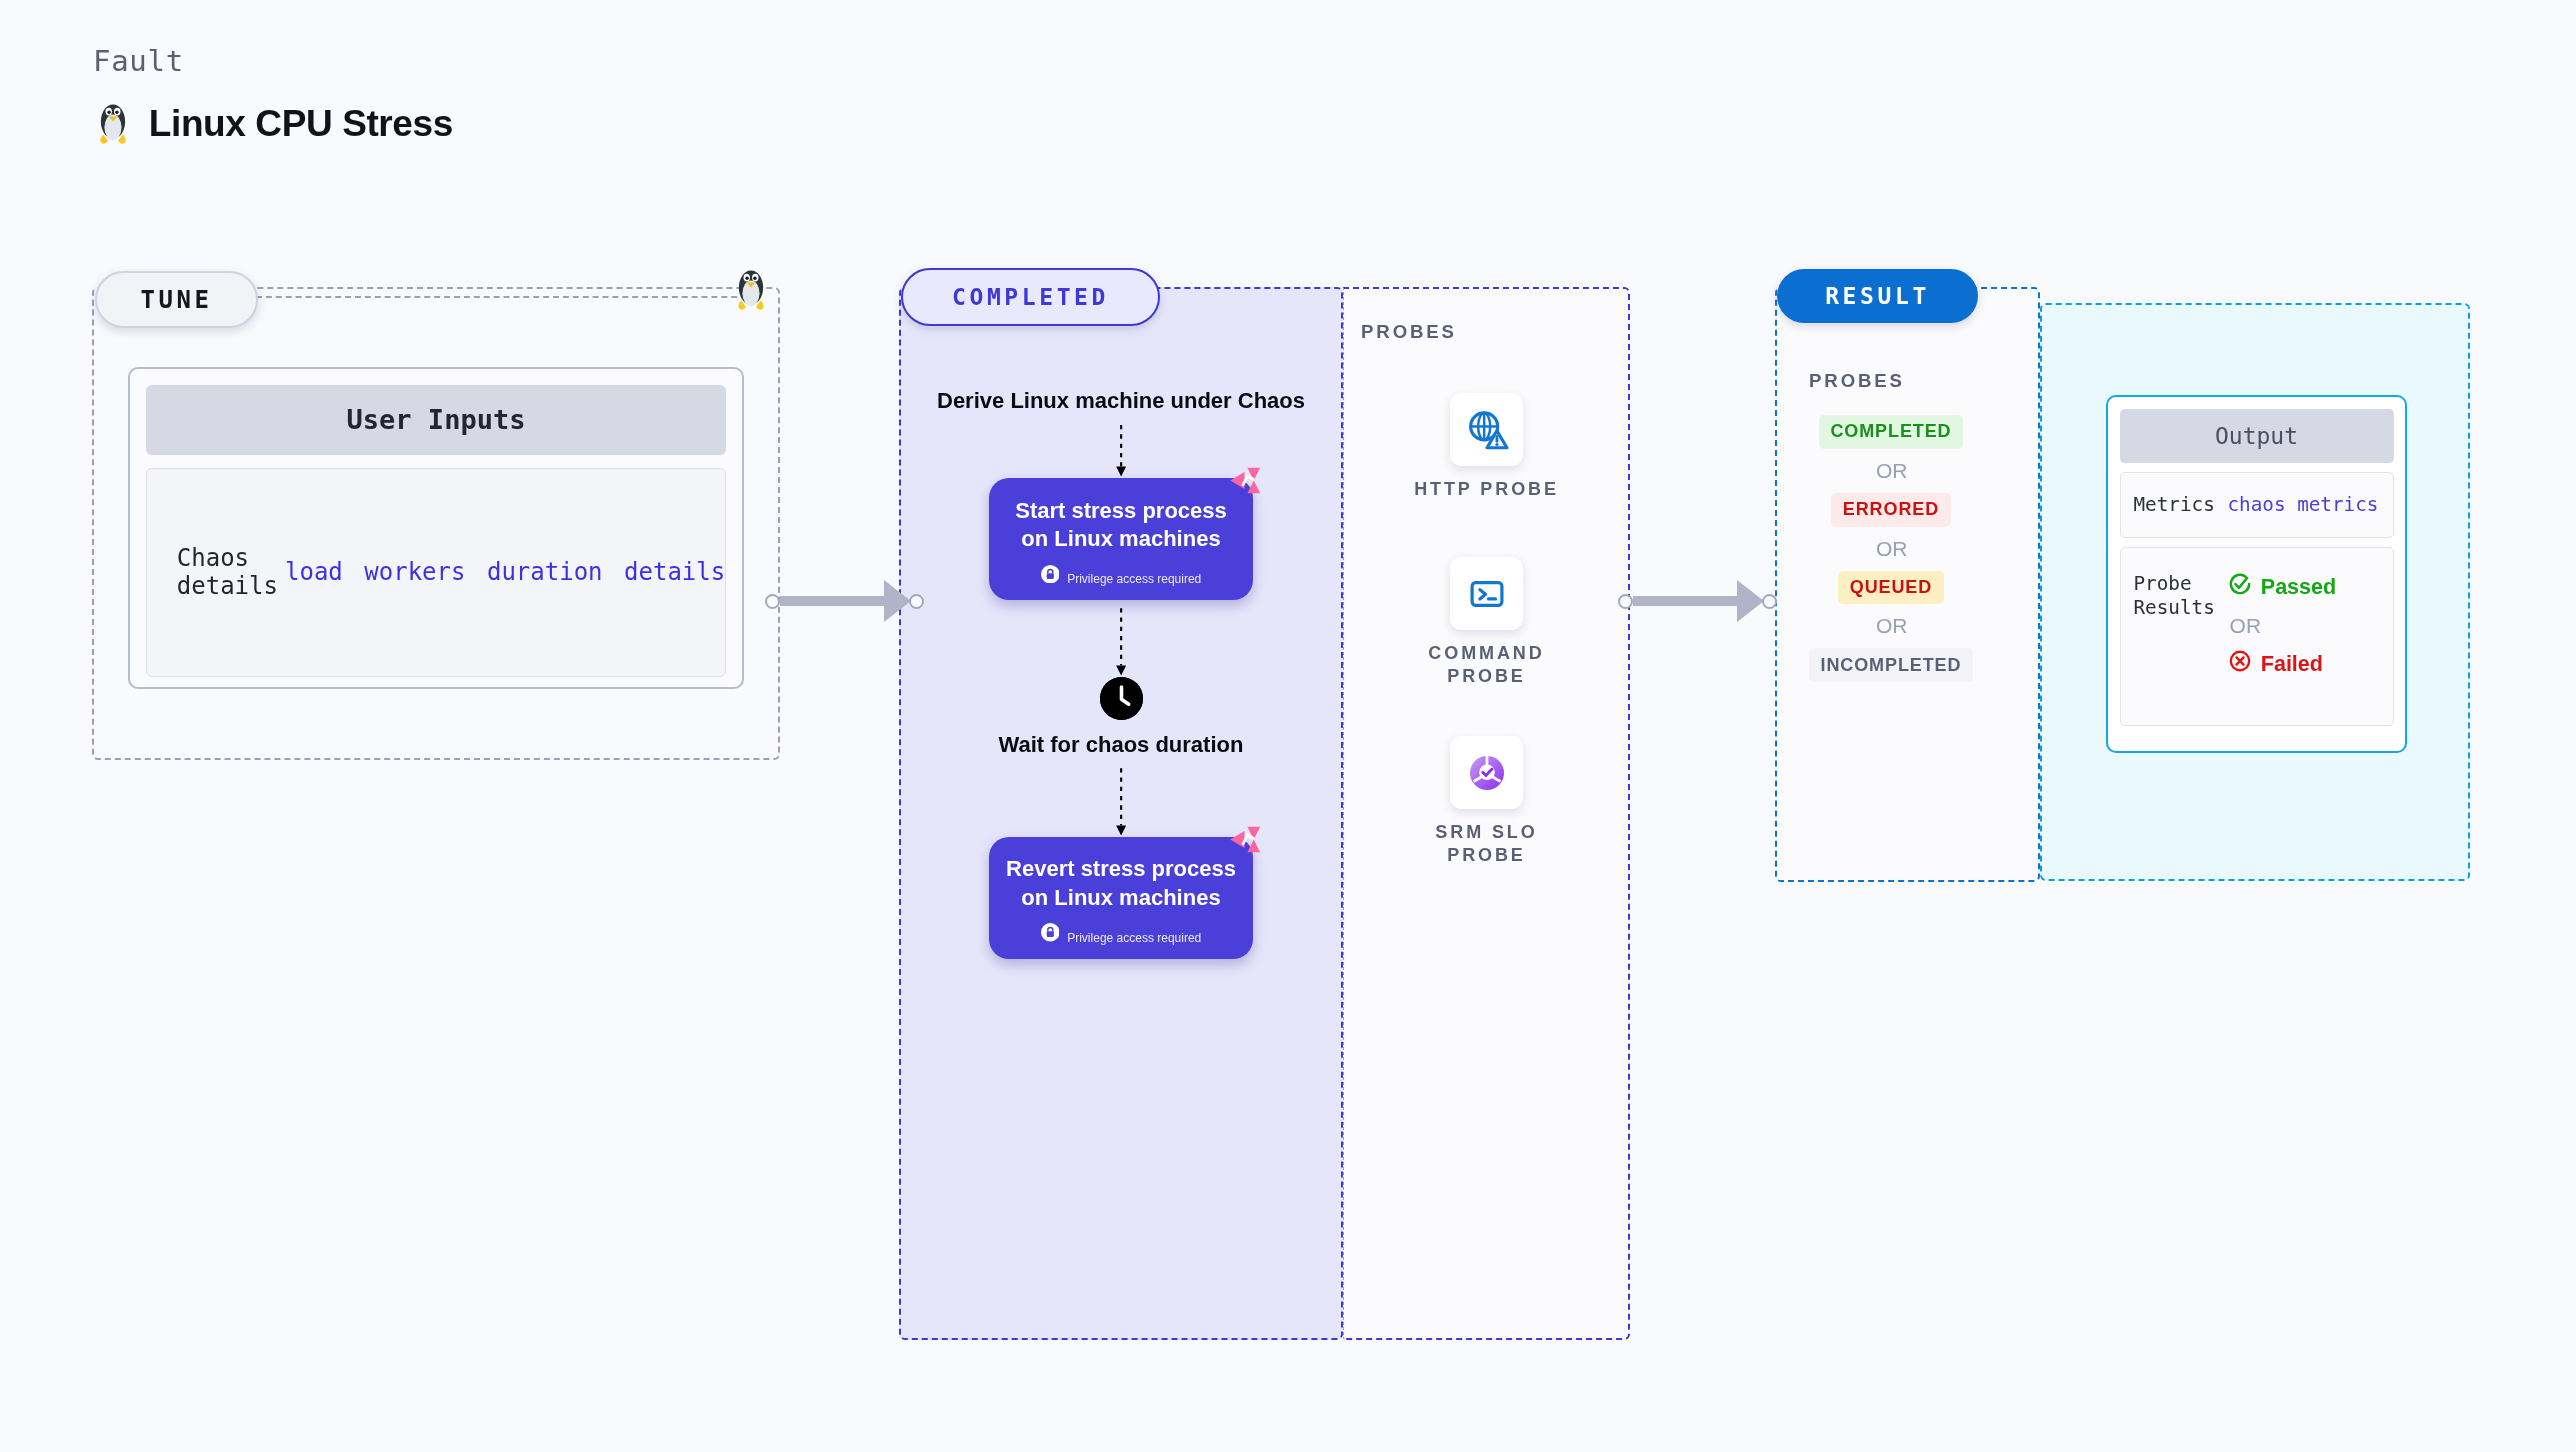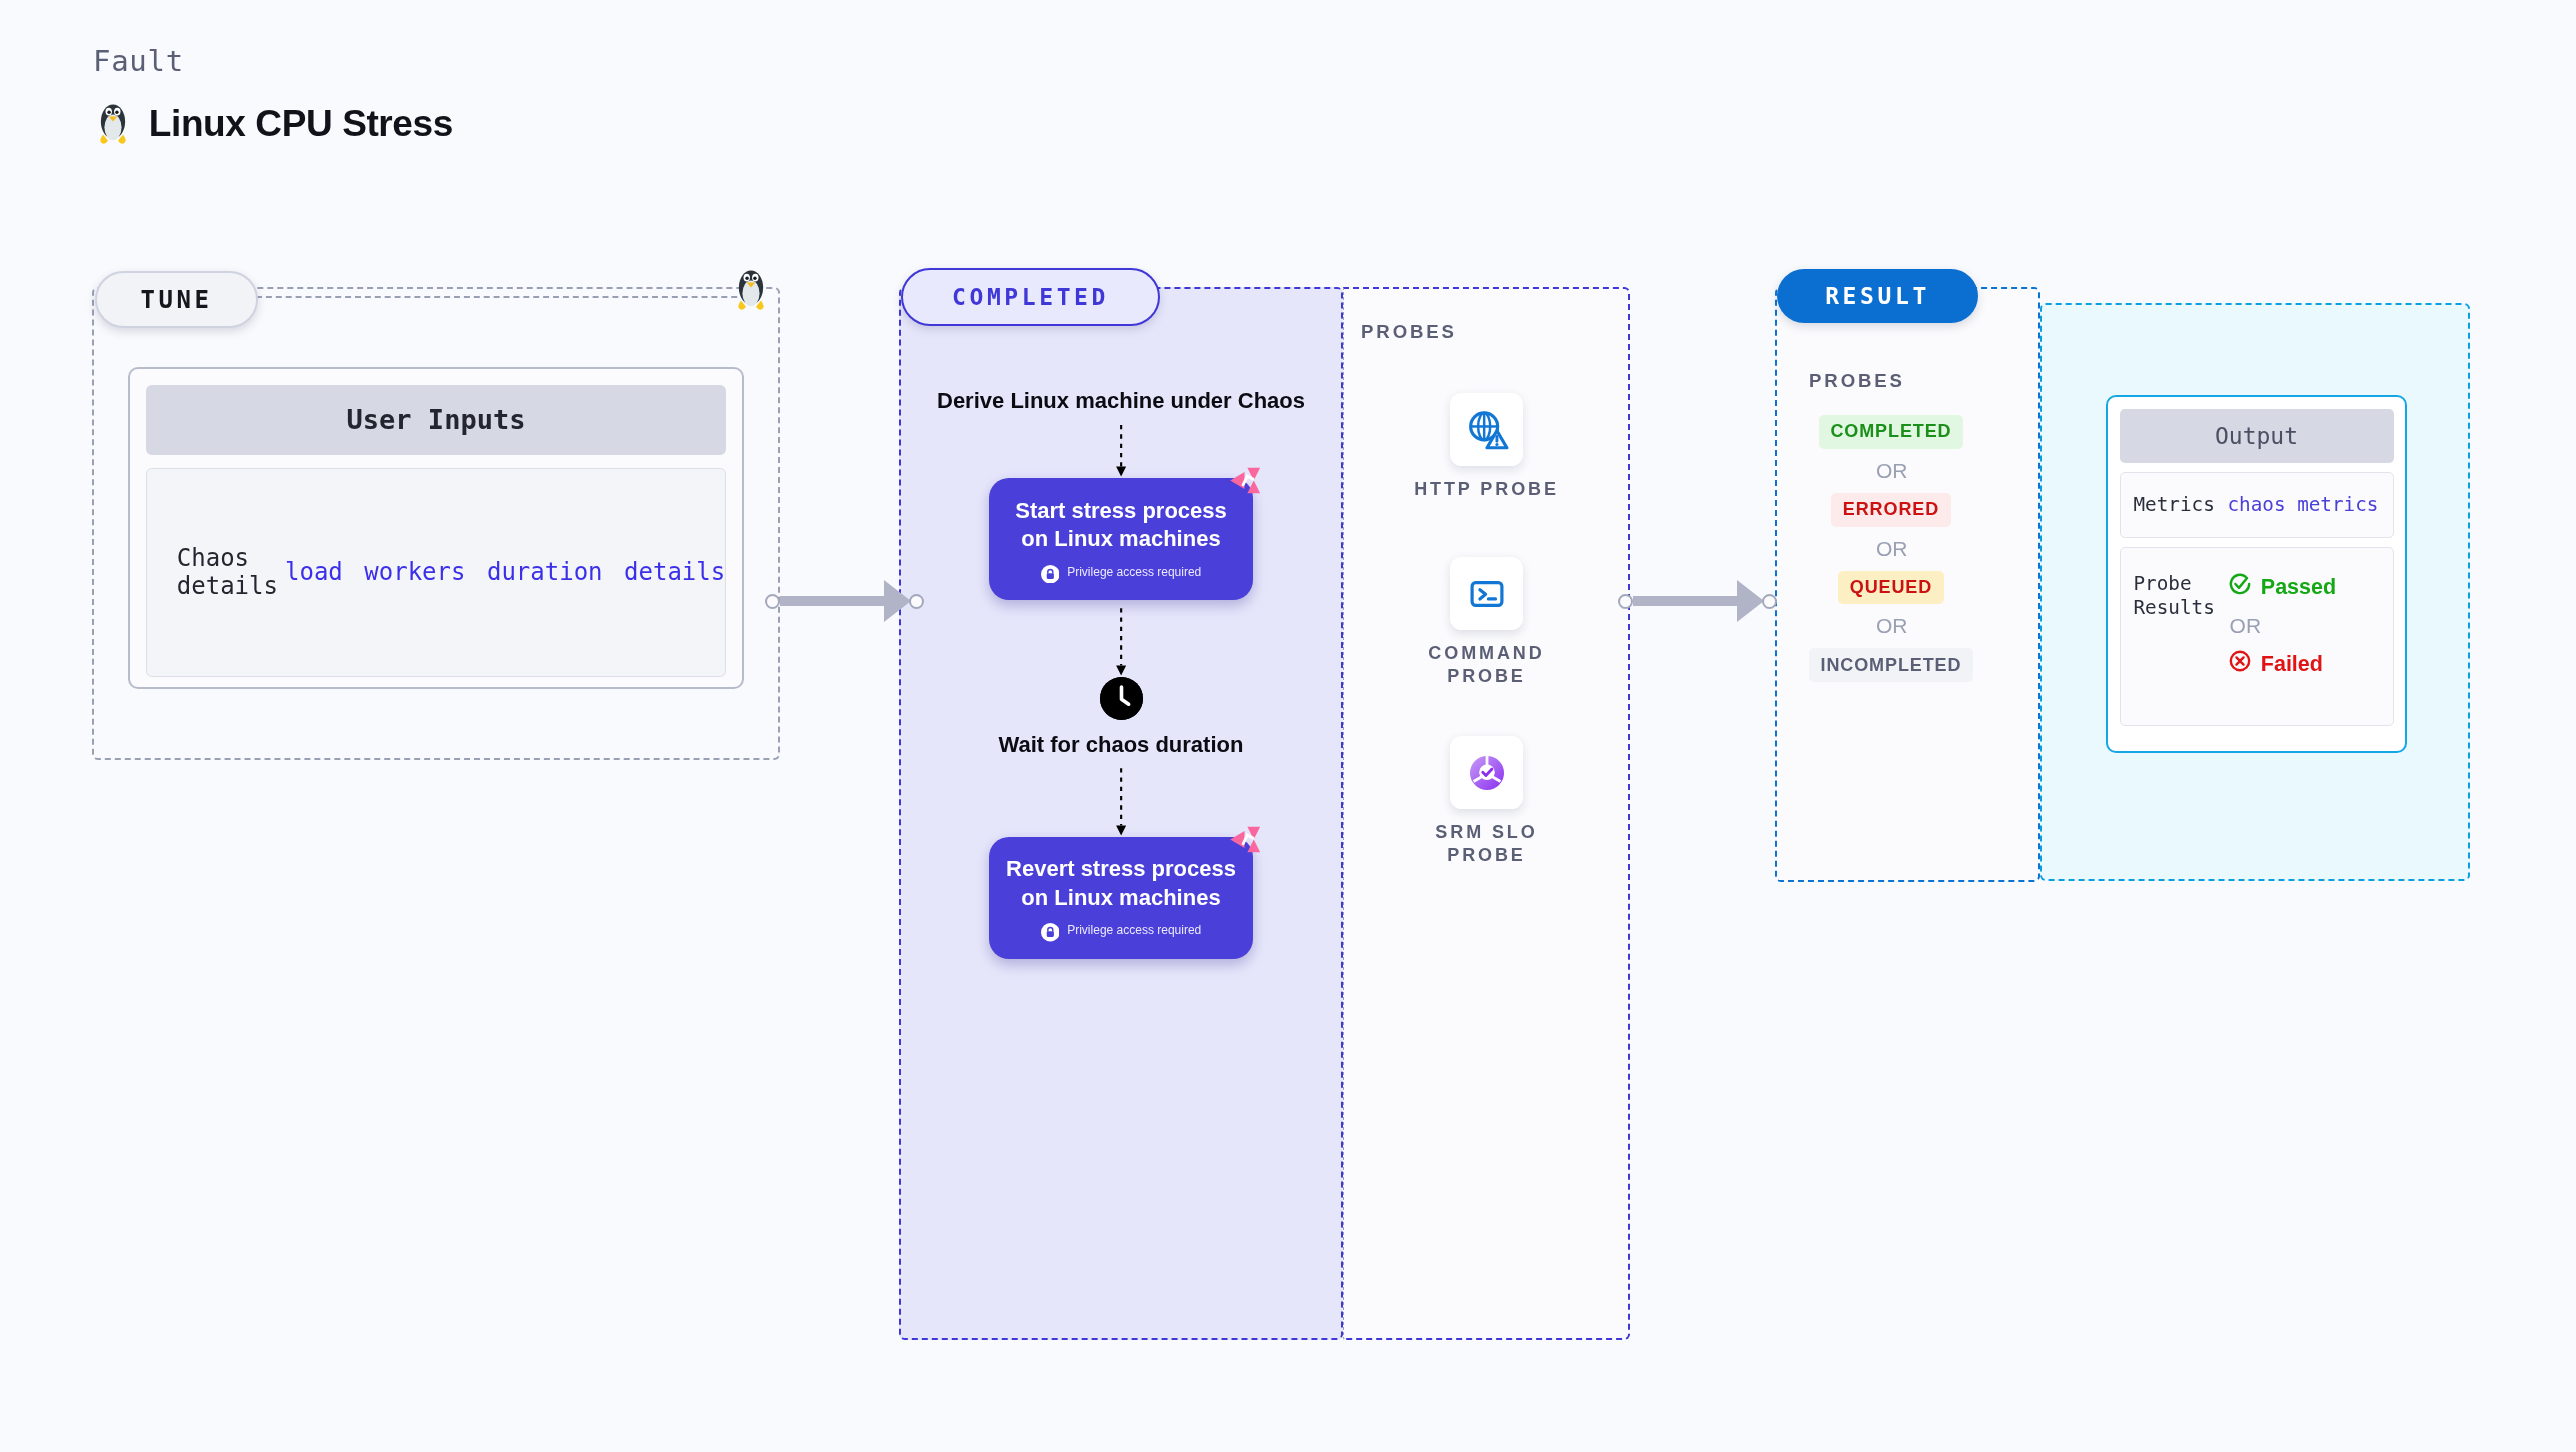--- a/index.html
+++ b/index.html
@@ -101,21 +101,21 @@
   .node{
     position:relative;margin:0 auto;width:264px;
     background:#4a3fd8;border-radius:20px;
     box-shadow:0 5.7px 13px rgba(45,40,140,.28);
     padding:18.6px 13px 14.3px;box-sizing:border-box;
   }
   .node-title{
     color:#fff;font-size:22px;font-weight:700;text-align:center;line-height:1.28;
   }
   .node-priv{
-    display:flex;align-items:flex-start;justify-content:center;gap:7.9px;
+    display:flex;align-items:flex-end;justify-content:center;gap:7.9px;
     margin-top:11.5px;color:#eceaff;font-size:12px;
   }
   .badge-chaos{position:absolute;right:-10px;top:-15.8px;}
   .clock{width:43px;height:43px;border-radius:50%;background:#000;margin:0 auto;
          position:relative;}
 
   
   #result-box{
     left:1775px;top:287px;width:265px;height:595px;
     border:2.9px dashed #0a73d4;border-radius:5.7px;background:#fbfbfd;

